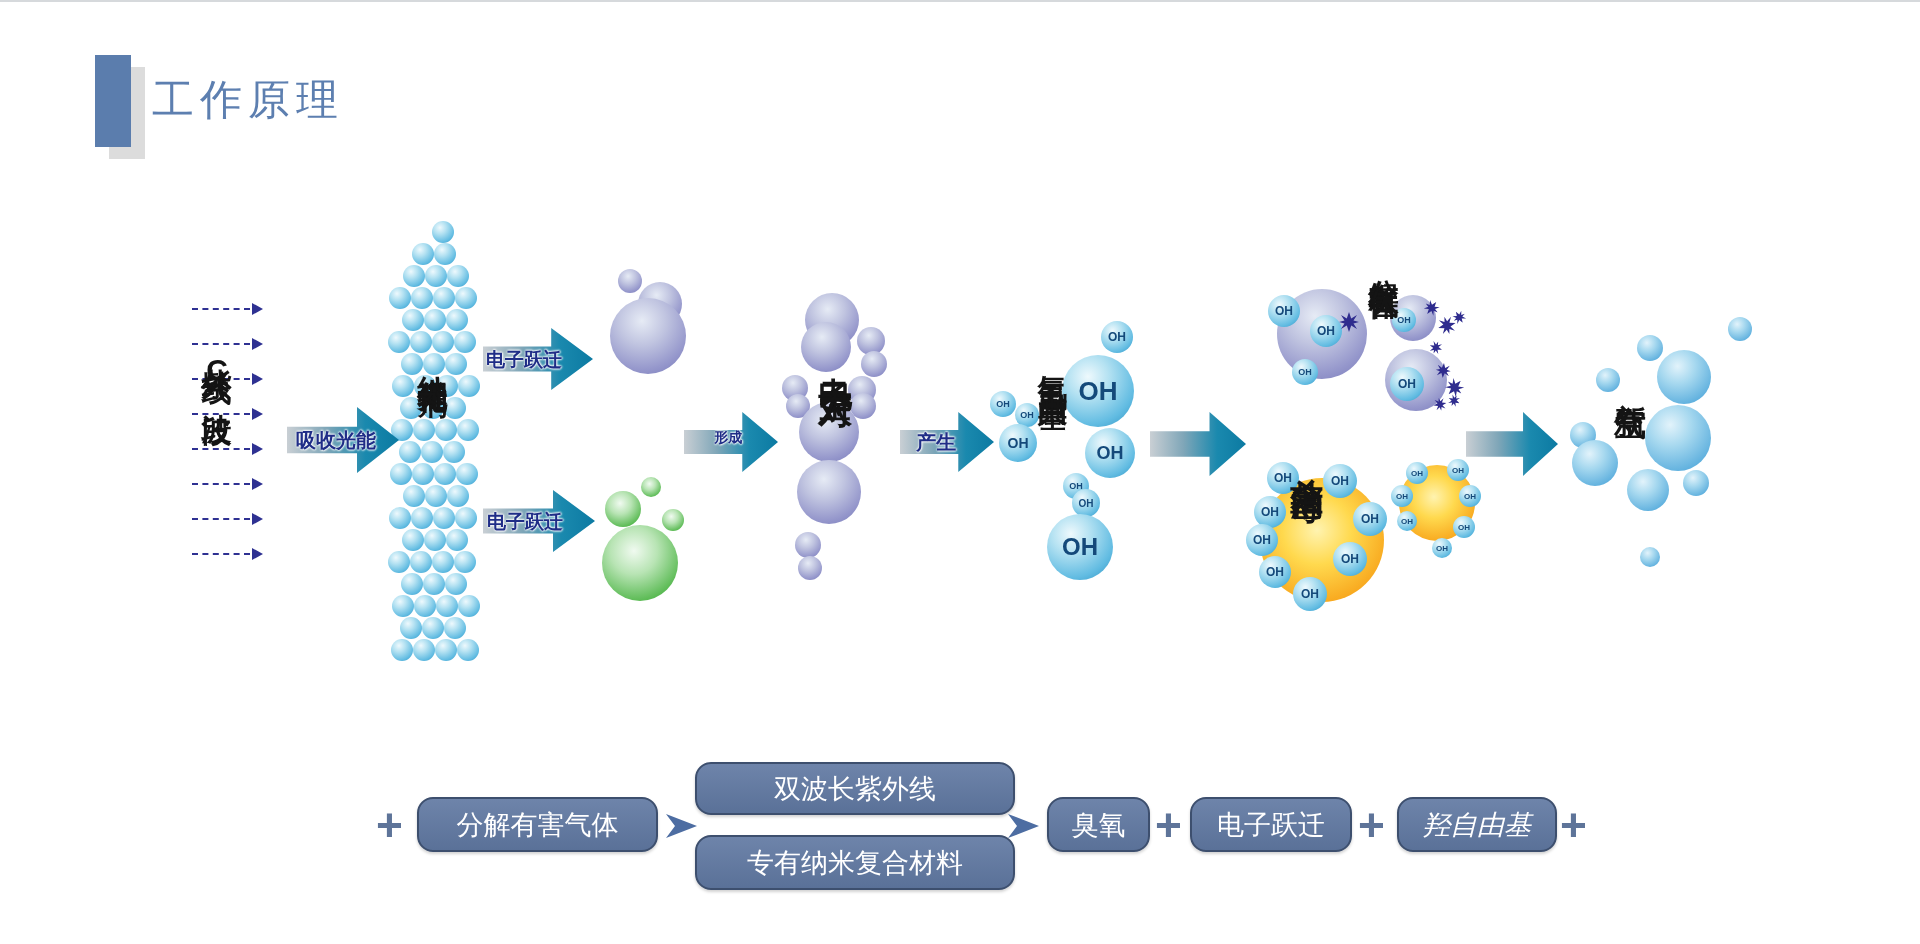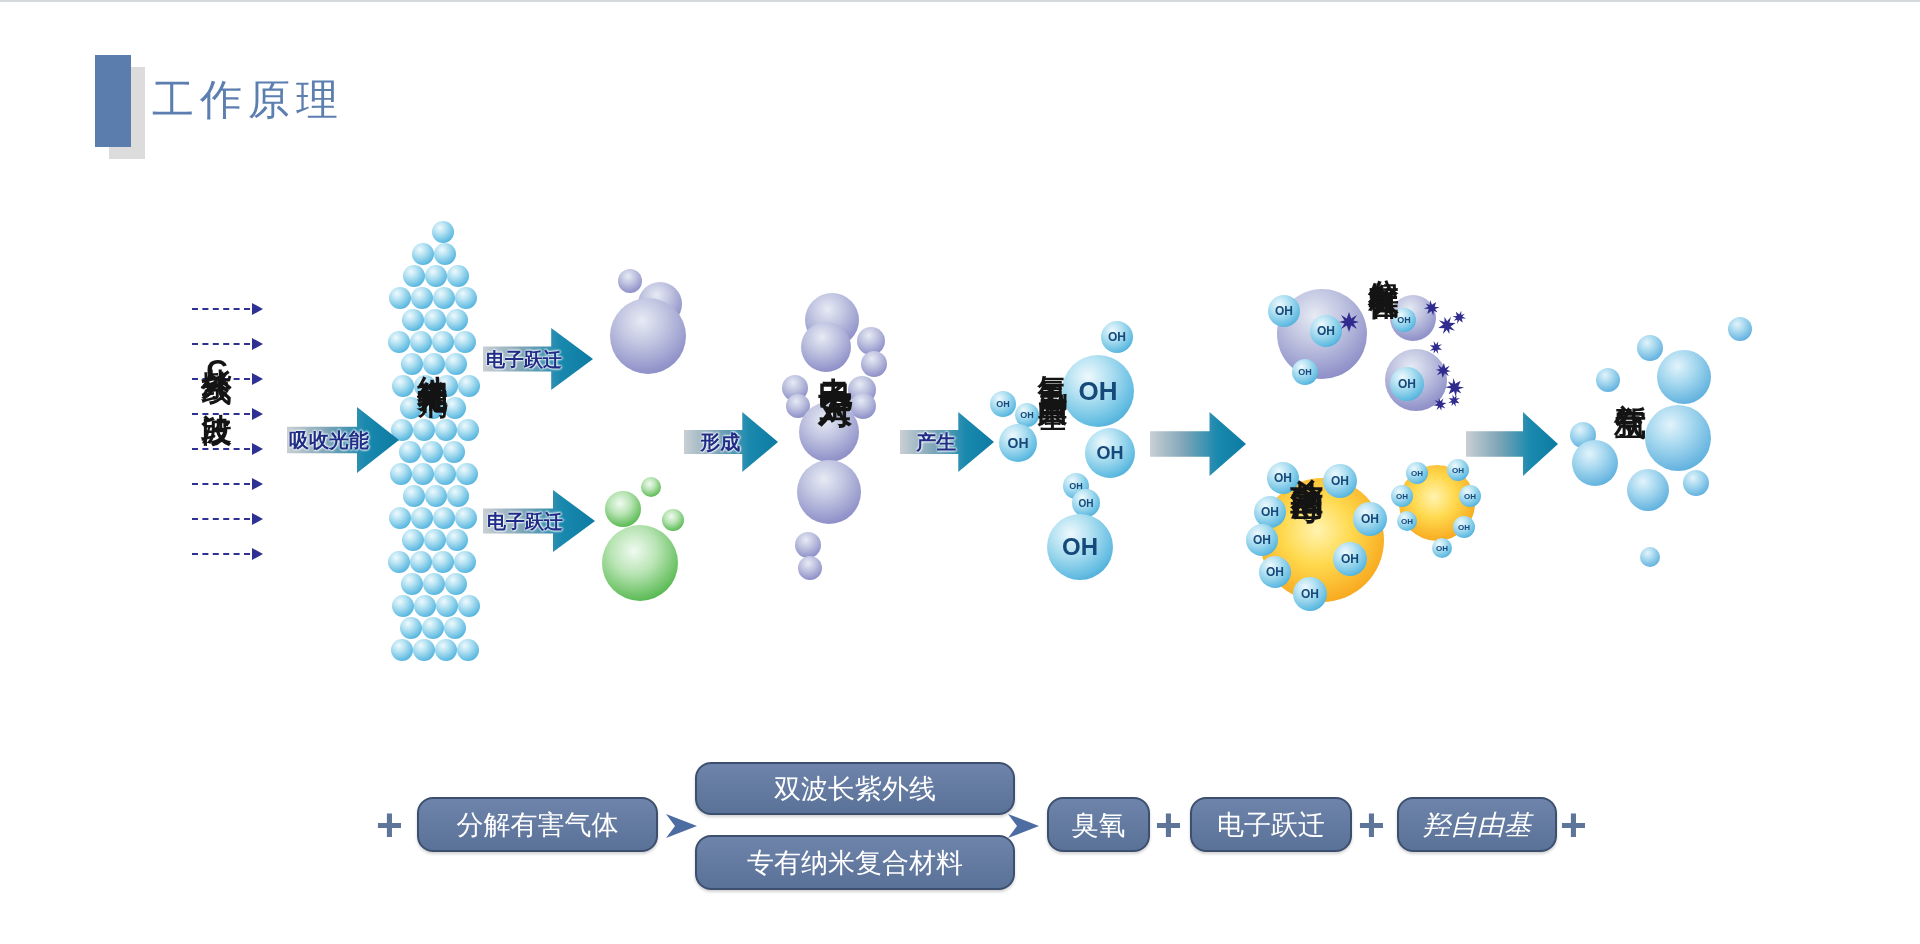--- a/index.html
+++ b/index.html
@@ -200,21 +200,21 @@
       <div class="proc-arrow" style="left: 287px; top: 407px; width: 112px; height: 66px;"><svg width="112" height="66" viewBox="0 0 112 66">
       <defs>
             <linearGradient id="ag0" x1="0" y1="0" x2="1" y2="0">
         <stop offset="0" stop-color="#c9cfd4"></stop>
               <stop offset="0.35" stop-color="#7fa6b8"></stop>
         <stop offset="0.7" stop-color="#1a89ae"></stop>
               <stop offset="1" stop-color="#0c7aa2"></stop>
       </linearGradient>
           </defs>
       <polygon points="0,19.799999999999997 70,19.799999999999997 70,0 112,33 70,66 70,46.2 0,46.2" fill="url(#ag0)"></polygon>
-        </svg><div class="atext" style="left: 0px; top: 20px; width: 84px; font-size: 20px;">吸收光能</div></div>
+        </svg><div class="atext" style="left: 0px; top: 20px; width: 84px; font-size: 20px; padding-left: 7px;">吸收光能</div></div>
       <div class="proc-arrow" style="left: 483px; top: 328px; width: 110px; height: 62px;"><svg width="110" height="62" viewBox="0 0 110 62">
       <defs>
             <linearGradient id="ag1" x1="0" y1="0" x2="1" y2="0">
         <stop offset="0" stop-color="#c9cfd4"></stop>
               <stop offset="0.35" stop-color="#7fa6b8"></stop>
         <stop offset="0.7" stop-color="#1a89ae"></stop>
               <stop offset="1" stop-color="#0c7aa2"></stop>
       </linearGradient>
           </defs>
       <polygon points="0,18.6 68.2,18.6 68.2,0 110,31 68.2,62 68.2,43.4 0,43.4" fill="url(#ag1)"></polygon>
@@ -233,21 +233,21 @@
       <div class="proc-arrow" style="left: 684px; top: 412px; width: 94px; height: 60px;"><svg width="94" height="60" viewBox="0 0 94 60">
       <defs>
             <linearGradient id="ag3" x1="0" y1="0" x2="1" y2="0">
         <stop offset="0" stop-color="#c9cfd4"></stop>
               <stop offset="0.35" stop-color="#7fa6b8"></stop>
         <stop offset="0.7" stop-color="#1a89ae"></stop>
               <stop offset="1" stop-color="#0c7aa2"></stop>
       </linearGradient>
           </defs>
       <polygon points="0,18 58.28,18 58.28,0 94,30 58.28,60 58.28,42 0,42" fill="url(#ag3)"></polygon>
-        </svg><div class="atext" style="left: 0px; top: 17px; width: 72.28px; font-size: 20px; text-align: center;">形成</div></div>
+        </svg><div class="atext" style="left: 8px; top: 17px; width: 72.28px; font-size: 14px; text-align: center;">形成</div></div>
       <div class="proc-arrow" style="left: 900px; top: 412px; width: 94px; height: 60px;"><svg width="94" height="60" viewBox="0 0 94 60">
       <defs>
             <linearGradient id="ag4" x1="0" y1="0" x2="1" y2="0">
         <stop offset="0" stop-color="#c9cfd4"></stop>
               <stop offset="0.35" stop-color="#7fa6b8"></stop>
         <stop offset="0.7" stop-color="#1a89ae"></stop>
               <stop offset="1" stop-color="#0c7aa2"></stop>
       </linearGradient>
           </defs>
       <polygon points="0,18 58.28,18 58.28,0 94,30 58.28,60 58.28,42 0,42" fill="url(#ag4)"></polygon>

